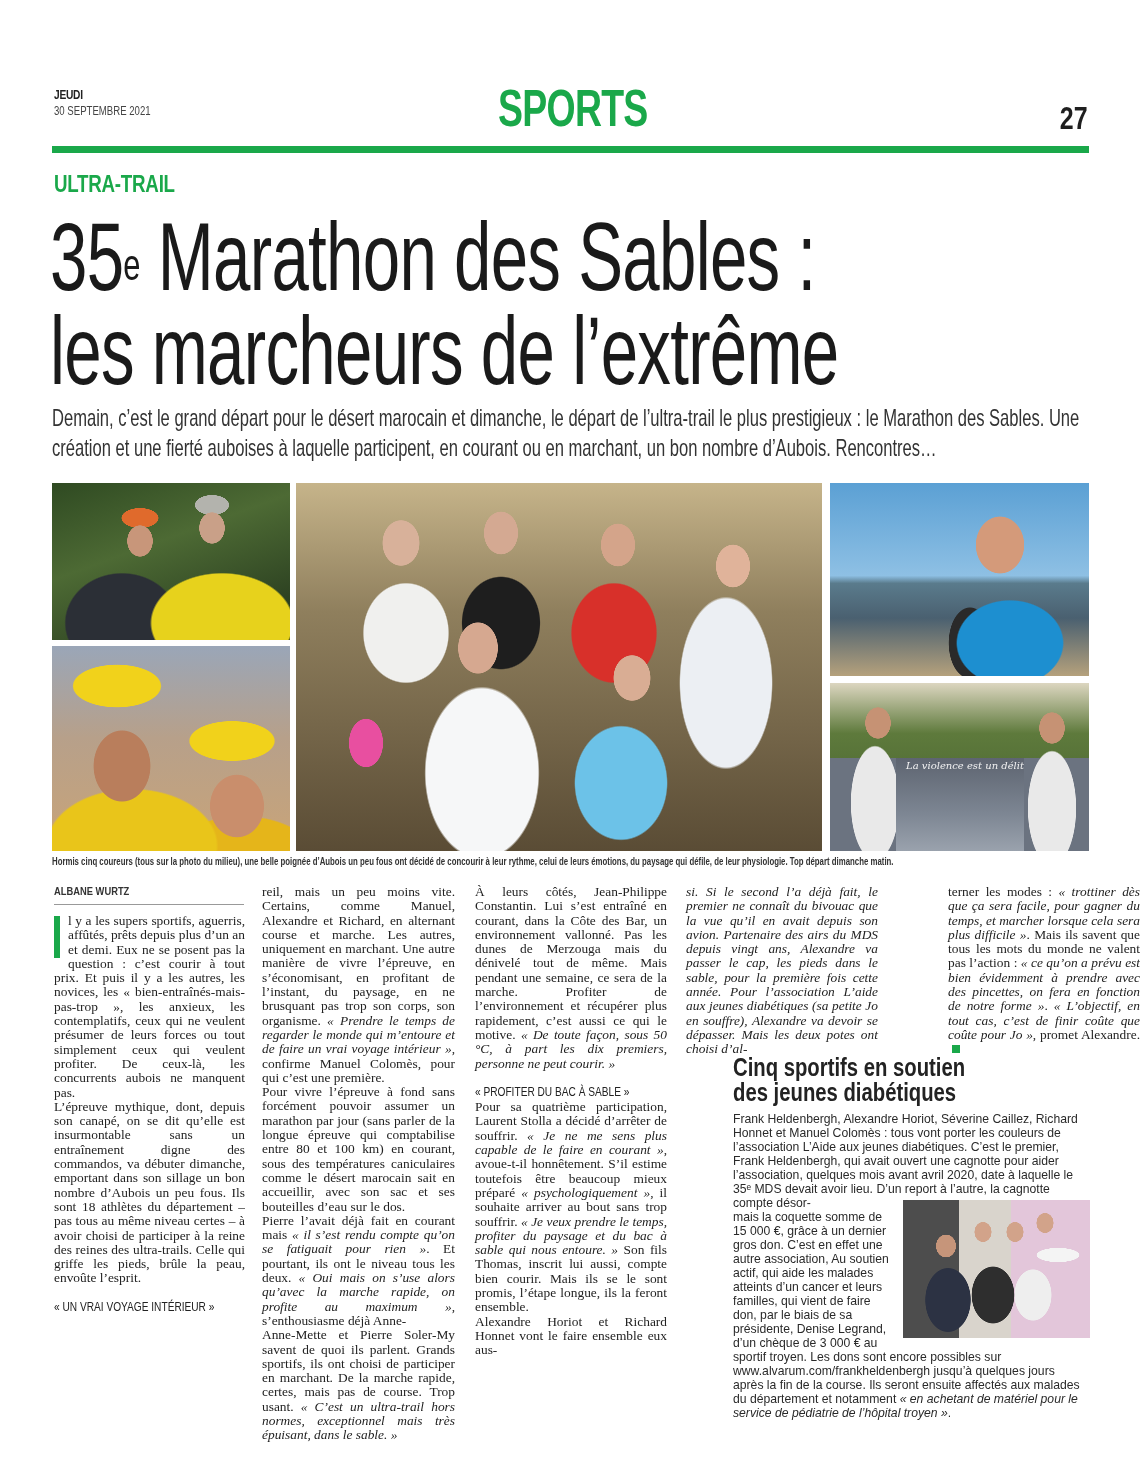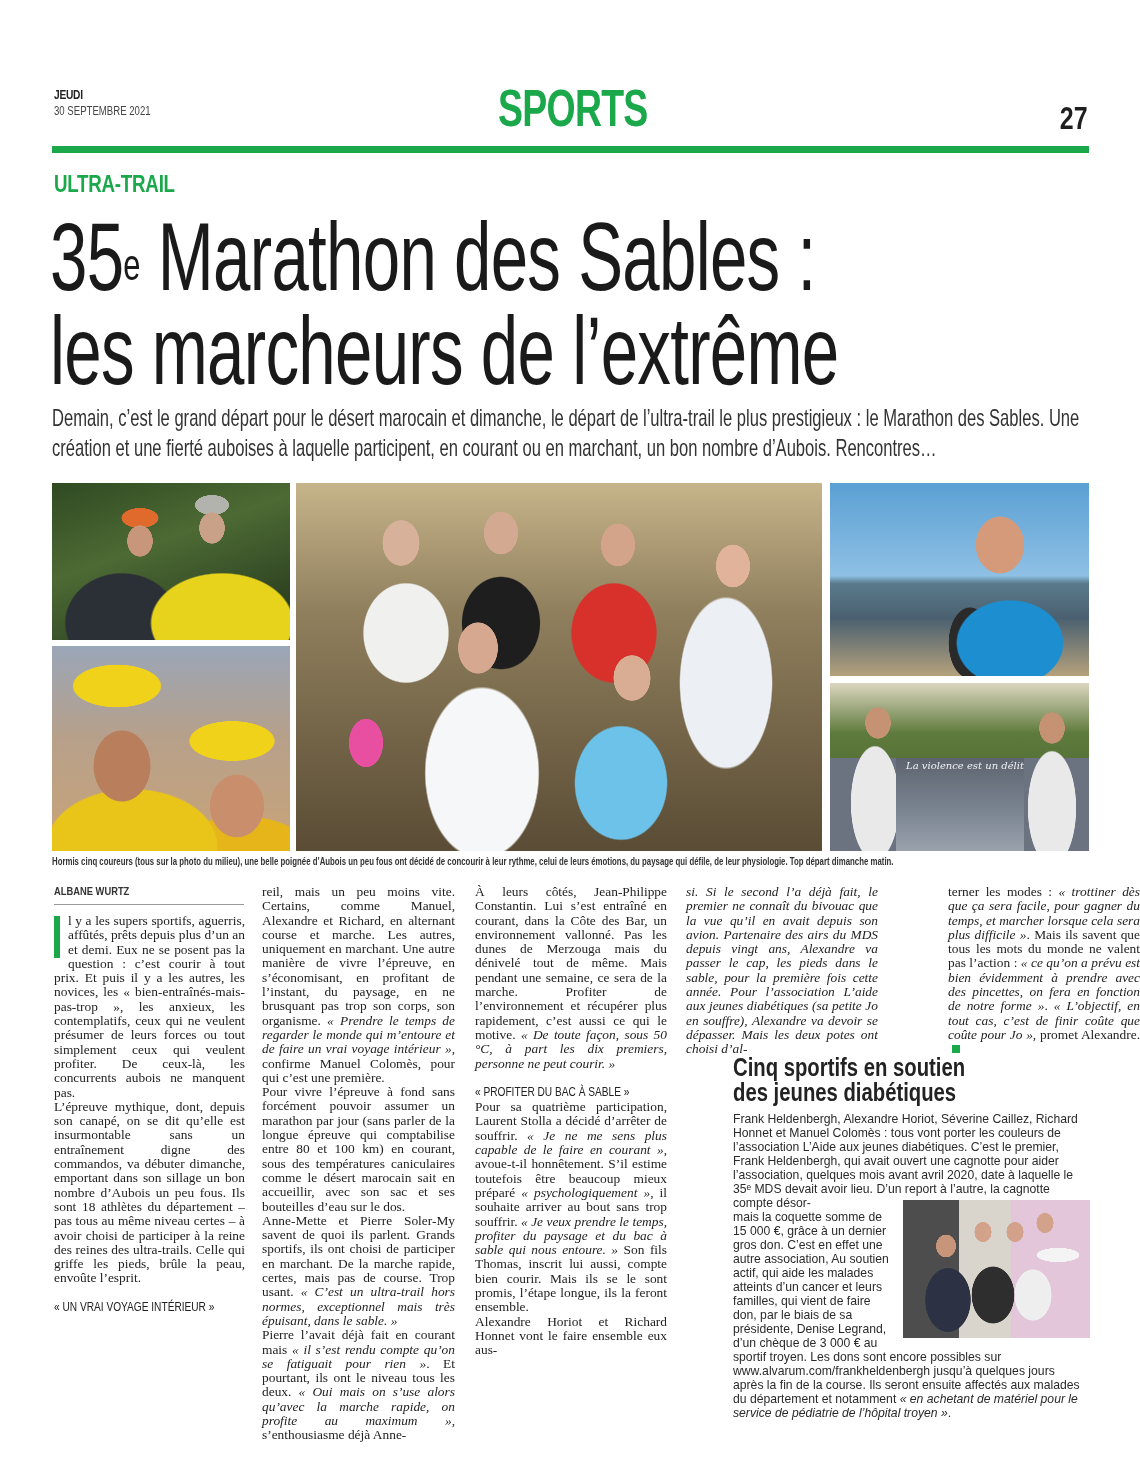--- a/index.html
+++ b/index.html
@@ -148,22 +148,22 @@
 
 <div class="col c1">
   <p><span class="dropcap"></span><span>l y a les supers sportifs, aguerris, affûtés, prêts depuis plus d’un an et demi. Eux ne se posent pas la question : c’est courir à tout prix. Et puis il y a les autres, les novices, les « bien-entraînés-mais-pas-trop », les anxieux, les contemplatifs, ceux qui ne veulent présumer de leurs forces ou tout simplement ceux qui veulent profiter. De ceux-là, les concurrents aubois ne manquent pas.</span></p>
   <p>L’épreuve mythique, dont, depuis son canapé, on se dit qu’elle est insurmontable sans un entraînement digne des commandos, va débuter dimanche, emportant dans son sillage un bon nombre d’Aubois un peu fous. Ils sont 18 athlètes du département – pas tous au même niveau certes – à avoir choisi de participer à la reine des reines des ultra-trails. Celle qui griffe les pieds, brûle la peau, envoûte l’esprit.</p>
   <div class="subhead">« UN VRAI VOYAGE INTÉRIEUR »</div>
 </div>
 
 <div class="col c2">
   <p><span>reil, mais un peu moins vite. Certains, comme Manuel, Alexandre et Richard, en alternant course et marche. Les autres, uniquement en marchant. Une autre manière de vivre l’épreuve, en s’économisant, en profitant de l’instant, du paysage, en ne brusquant pas trop son corps, son organisme. </span><i>« Prendre le temps de regarder le monde qui m’entoure et de faire un vrai voyage intérieur »</i><span>, confirme Manuel Colomès, pour qui c’est une première.</span></p>
   <p>Pour vivre l’épreuve à fond sans forcément pouvoir assumer un marathon par jour (sans parler de la longue épreuve qui comptabilise entre 80 et 100 km) en courant, sous des températures caniculaires comme le désert marocain sait en accueillir, avec son sac et ses bouteilles d’eau sur le dos.</p>
+  <p><span>Pierre l’avait déjà fait en courant mais </span><i>« il s’est rendu compte qu’on se fatiguait pour rien »</i><span>. Et pourtant, ils ont le niveau tous les deux. </span><i>« Oui mais on s’use alors qu’avec la marche rapide, on profite au maximum »</i><span>, s’enthousiasme déjà Anne-</span></p>
   <p><span>Anne-Mette et Pierre Soler-My savent de quoi ils parlent. Grands sportifs, ils ont choisi de participer en marchant. De la marche rapide, certes, mais pas de course. Trop usant. </span><i>« C’est un ultra-trail hors normes, exceptionnel mais très épuisant, dans le sable. »</i></p>
-  <p><span>Pierre l’avait déjà fait en courant mais </span><i>« il s’est rendu compte qu’on se fatiguait pour rien »</i><span>. Et pourtant, ils ont le niveau tous les deux. </span><i>« Oui mais on s’use alors qu’avec la marche rapide, on profite au maximum »</i><span>, s’enthousiasme déjà Anne-</span></p>
 </div>
 
 <div class="col c3">
   <p><span>À leurs côtés, Jean-Philippe Constantin. Lui s’est entraîné en courant, dans la Côte des Bar, un environnement vallonné. Pas les dunes de Merzouga mais du dénivelé tout de même. Mais pendant une semaine, ce sera de la marche. Profiter de l’environnement et récupérer plus rapidement, c’est aussi ce qui le motive. </span><i>« De toute façon, sous 50 °C, à part les dix premiers, personne ne peut courir. »</i></p>
   <div class="subhead">« PROFITER DU BAC À SABLE »</div>
   <p><span>Pour sa quatrième participation, Laurent Stolla a décidé d’arrêter de souffrir. </span><i>« Je ne me sens plus capable de le faire en courant »</i><span>, avoue-t-il honnêtement. S’il estime toutefois être beaucoup mieux préparé </span><i>« psychologiquement »</i><span>, il souhaite arriver au bout sans trop souffrir. </span><i>« Je veux prendre le temps, profiter du paysage et du bac à sable qui nous entoure. »</i><span> Son fils Thomas, inscrit lui aussi, compte bien courir. Mais ils se le sont promis, l’étape longue, ils la feront ensemble.</span></p>
   <p>Alexandre Horiot et Richard Honnet vont le faire ensemble eux aus-</p>
 </div>
 
 <div class="col c4">

